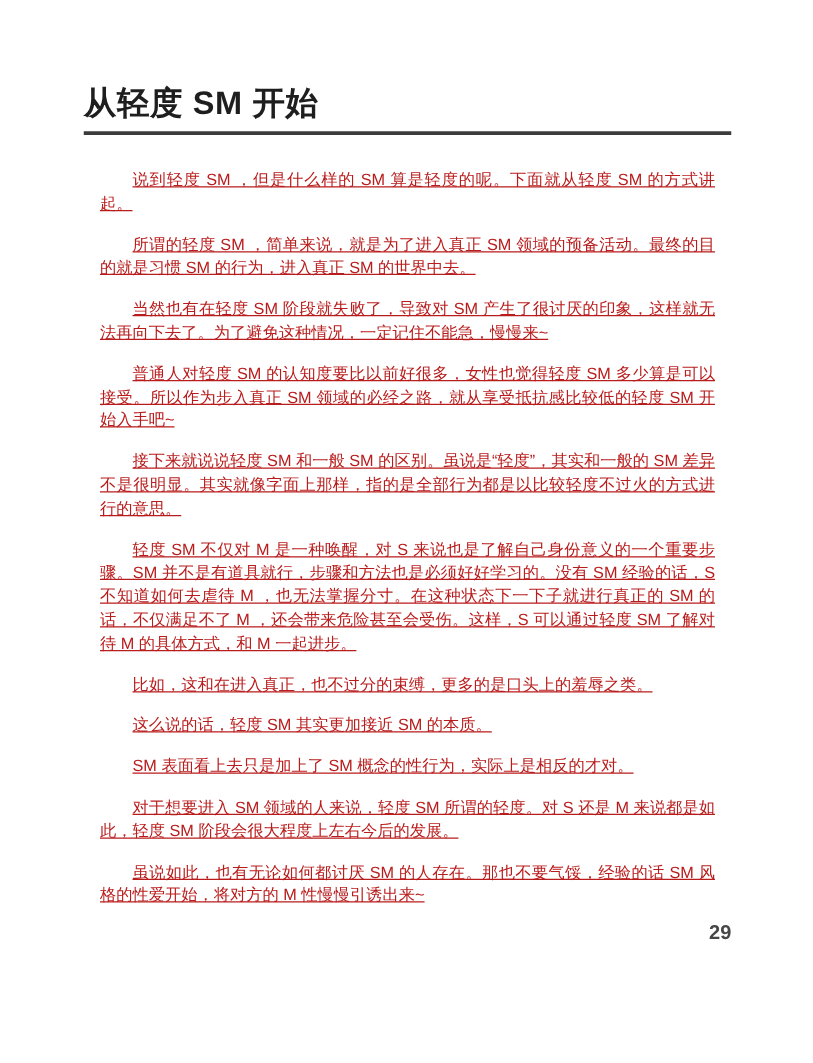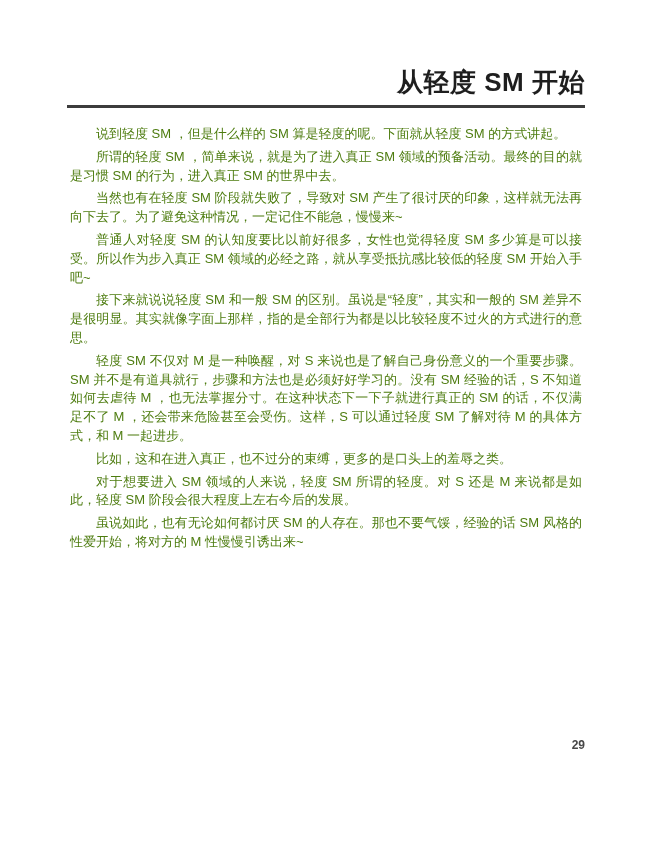--- a/index.html
+++ b/index.html
@@ -20,48 +20,49 @@
     left: 67px;
     right: 65px;
     top: 66px;
   }
   .doc-title {
     margin: 0;
     font-size: 26px;
     line-height: 32px;
     font-weight: bold;
     color: #1e1e1e;
-    text-align: right;
+    text-align: left;
     letter-spacing: 0.5px;
   }
   .title-rule {
     margin-top: 7px;
     height: 3px;
     background: #3c3c3c;
     border: none;
   }
   .content {
     position: absolute;
     left: 66px;
     width: 520px;
     top: 121px;
   }
   .content p {
-    margin: 4px;
+    margin: 14px;
     text-indent: 2em;
     font-size: 13px;
     line-height: 18.8px;
-    color: #4d7c0f;
+    color: #b91c1c;
     text-align: justify;
+    text-decoration: underline;
   }
   .page-number {
     position: absolute;
     right: 65px;
     top: 738px;
-    font-size: 12px;
+    font-size: 16px;
     font-weight: bold;
     color: #474747;
     margin-left: 24px;
   }
 </style>
 </head>
 <body>
 
 <div class="page">
   <div class="header">
@@ -70,18 +71,20 @@
   </div>
 
   <div class="content">
       <p>说到轻度 SM ，但是什么样的 SM 算是轻度的呢。下面就从轻度 SM 的方式讲起。</p>
       <p>所谓的轻度 SM ，简单来说，就是为了进入真正 SM 领域的预备活动。最终的目的就是习惯 SM 的行为，进入真正 SM 的世界中去。</p>
       <p>当然也有在轻度 SM 阶段就失败了，导致对 SM 产生了很讨厌的印象，这样就无法再向下去了。为了避免这种情况，一定记住不能急，慢慢来~</p>
       <p>普通人对轻度 SM 的认知度要比以前好很多，女性也觉得轻度 SM 多少算是可以接受。所以作为步入真正 SM 领域的必经之路，就从享受抵抗感比较低的轻度 SM 开始入手吧~</p>
       <p>接下来就说说轻度 SM 和一般 SM 的区别。虽说是“轻度”，其实和一般的 SM 差异不是很明显。其实就像字面上那样，指的是全部行为都是以比较轻度不过火的方式进行的意思。</p>
       <p>轻度 SM 不仅对 M 是一种唤醒，对 S 来说也是了解自己身份意义的一个重要步骤。SM 并不是有道具就行，步骤和方法也是必须好好学习的。没有 SM 经验的话，S 不知道如何去虐待 M ，也无法掌握分寸。在这种状态下一下子就进行真正的 SM 的话，不仅满足不了 M ，还会带来危险甚至会受伤。这样，S 可以通过轻度 SM 了解对待 M 的具体方式，和 M 一起进步。</p>
       <p>比如，这和在进入真正，也不过分的束缚，更多的是口头上的羞辱之类。</p>
+      <p>这么说的话，轻度 SM 其实更加接近 SM 的本质。</p>
+      <p>SM 表面看上去只是加上了 SM 概念的性行为，实际上是相反的才对。</p>
       <p>对于想要进入 SM 领域的人来说，轻度 SM 所谓的轻度。对 S 还是 M 来说都是如此，轻度 SM 阶段会很大程度上左右今后的发展。</p>
       <p>虽说如此，也有无论如何都讨厌 SM 的人存在。那也不要气馁，经验的话 SM 风格的性爱开始，将对方的 M 性慢慢引诱出来~</p>
     </div>
 
   <div class="page-number">29</div>
 </div>
 
 </body></html>

